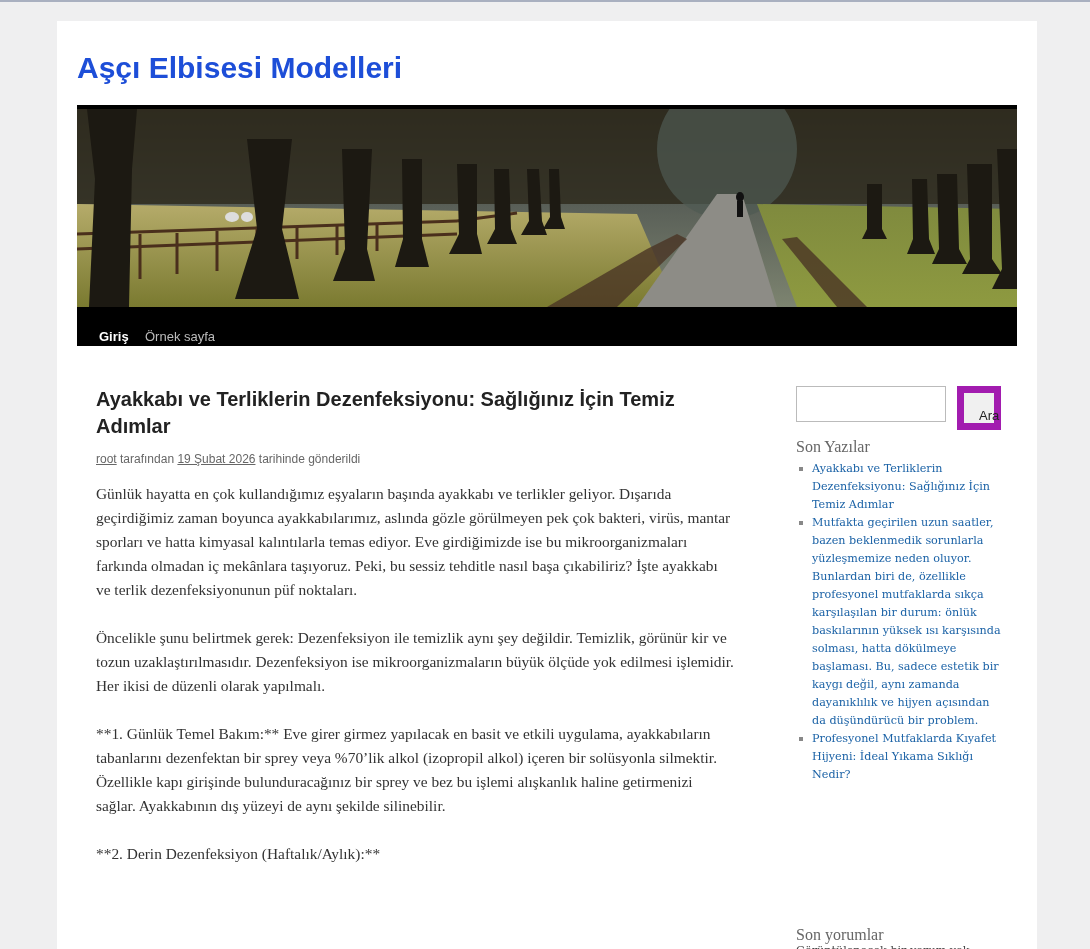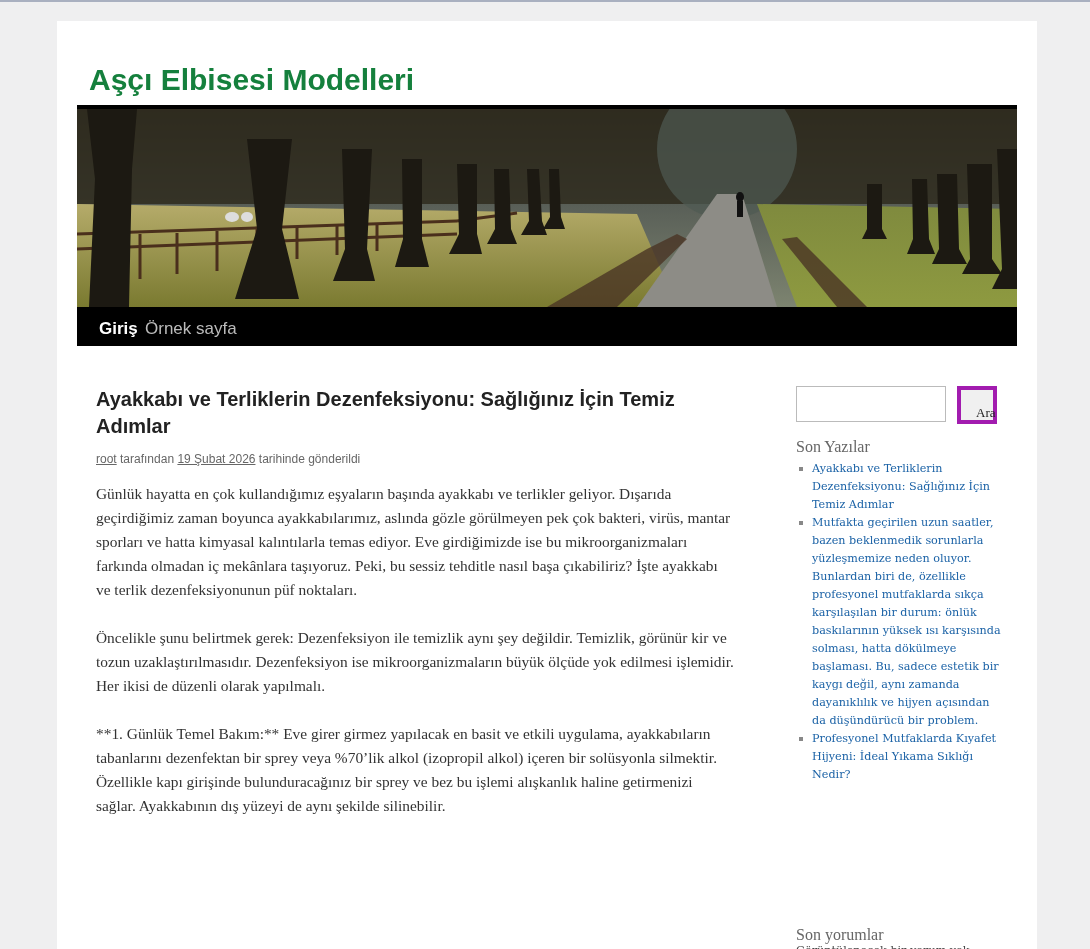--- a/index.html
+++ b/index.html
@@ -11,40 +11,40 @@
     font-family: "Liberation Sans", sans-serif;
   }
   #page {
     position: absolute; left: 57px; top: 21px;
     width: 980px; height: 940px;
     background: #ffffff;
   }
   #site-title {
     position: absolute; left: 20px; top: 30px;
     font-family: "Liberation Sans", sans-serif;
-    font-weight: bold; font-size: 30px; color: #15803d;
-    margin: 12px; letter-spacing: 0px;
+    font-weight: bold; font-size: 30px; color: #1d4ed8;
+    margin: 0; letter-spacing: 0px;
     text-decoration: none;
   }
   #header-image {
     position: absolute; left: 20px; top: 84px;
     width: 940px; height: 202px;
     border-top: 4px solid #000;
     overflow: hidden;
     background: #3b3a26;
   }
   #header-image svg { display: block; }
   #access {
     position: absolute; left: 20px; top: 286px;
     width: 940px; height: 39px;
     background: #000;
   }
   #access .nav-item {
-    position: absolute; top: 12px;
-    font-size: 17px; color: #bbb;
+    position: absolute; top: 22px;
+    font-size: 13px; color: #bbb;
     text-decoration: none;
     cursor: pointer;
   }
   #access .nav-item.current { color: #fff; font-weight: bold; }
   #content {
     position: absolute; left: 39px; top: 365px;
     width: 640px;
   }
   #entry-title {
     margin: 0; font-family: "Liberation Sans", sans-serif;
@@ -66,22 +66,22 @@
     width: 205px;
   }
   #search-input {
     position: absolute; left: 0; top: 0;
     width: 150px; height: 36px; box-sizing: border-box;
     border: 1px solid #bbb; background: #fff;
   }
   #search-button {
     position: absolute; left: 161px; top: 0;
     width: 40px; height: 36px; box-sizing: border-box;
-    border: 4px solid #a21caf; background: #f0f0f0;
-    font-family: Liberation Serif, serif; font-size: 13px; color: #222;
+    border: 7px solid #a21caf; background: #f0f0f0;
+    font-family: Liberation Sans, sans-serif; font-size: 13px; color: #222;
     padding: 15px;
   }
   .widget-title {
     font-family: Liberation Serif, serif;
     font-size: 16px; color: #666; font-weight: normal;
     margin: 0;
   }
   #widget-recent-posts { position: absolute; left: 0; top: 52px; width: 205px; }
   #widget-recent-posts ul {
     margin: 4px 0 0 0; padding: 0 0 0 16px; list-style: none;
@@ -189,20 +189,21 @@
 
   <div id="content">
     <h2 id="entry-title">Ayakkabı ve Terliklerin Dezenfeksiyonu: Sağlığınız İçin Temiz Adımlar</h2>
     <div id="entry-meta">
       <a>root</a><span> tarafından </span><a>19 Şubat 2026</a><span> tarihinde gönderildi</span>
     </div>
     <div id="entry-content">
       <p>Günlük hayatta en çok kullandığımız eşyaların başında ayakkabı ve terlikler geliyor. Dışarıda geçirdiğimiz zaman boyunca ayakkabılarımız, aslında gözle görülmeyen pek çok bakteri, virüs, mantar sporları ve hatta kimyasal kalıntılarla temas ediyor. Eve girdiğimizde ise bu mikroorganizmaları farkında olmadan iç mekânlara taşıyoruz. Peki, bu sessiz tehditle nasıl başa çıkabiliriz? İşte ayakkabı ve terlik dezenfeksiyonunun püf noktaları.</p>
       <p>Öncelikle şunu belirtmek gerek: Dezenfeksiyon ile temizlik aynı şey değildir. Temizlik, görünür kir ve tozun uzaklaştırılmasıdır. Dezenfeksiyon ise mikroorganizmaların büyük ölçüde yok edilmesi işlemidir. Her ikisi de düzenli olarak yapılmalı.</p>
       <p>**1. Günlük Temel Bakım:** Eve girer girmez yapılacak en basit ve etkili uygulama, ayakkabıların tabanlarını dezenfektan bir sprey veya %70’lik alkol (izopropil alkol) içeren bir solüsyonla silmektir. Özellikle kapı girişinde bulunduracağınız bir sprey ve bez bu işlemi alışkanlık haline getirmenizi sağlar. Ayakkabının dış yüzeyi de aynı şekilde silinebilir.</p>
+      <p>**2. Derin Dezenfeksiyon (Haftalık/Aylık):**</p>
     </div>
   </div>
 
   <div id="secondary">
     <input id="search-input" type="text" placeholder="" style="">
     <button id="search-button">Ara</button>
 
     <div id="widget-recent-posts">
       <h3 class="widget-title">Son Yazılar</h3>
       <ul>

